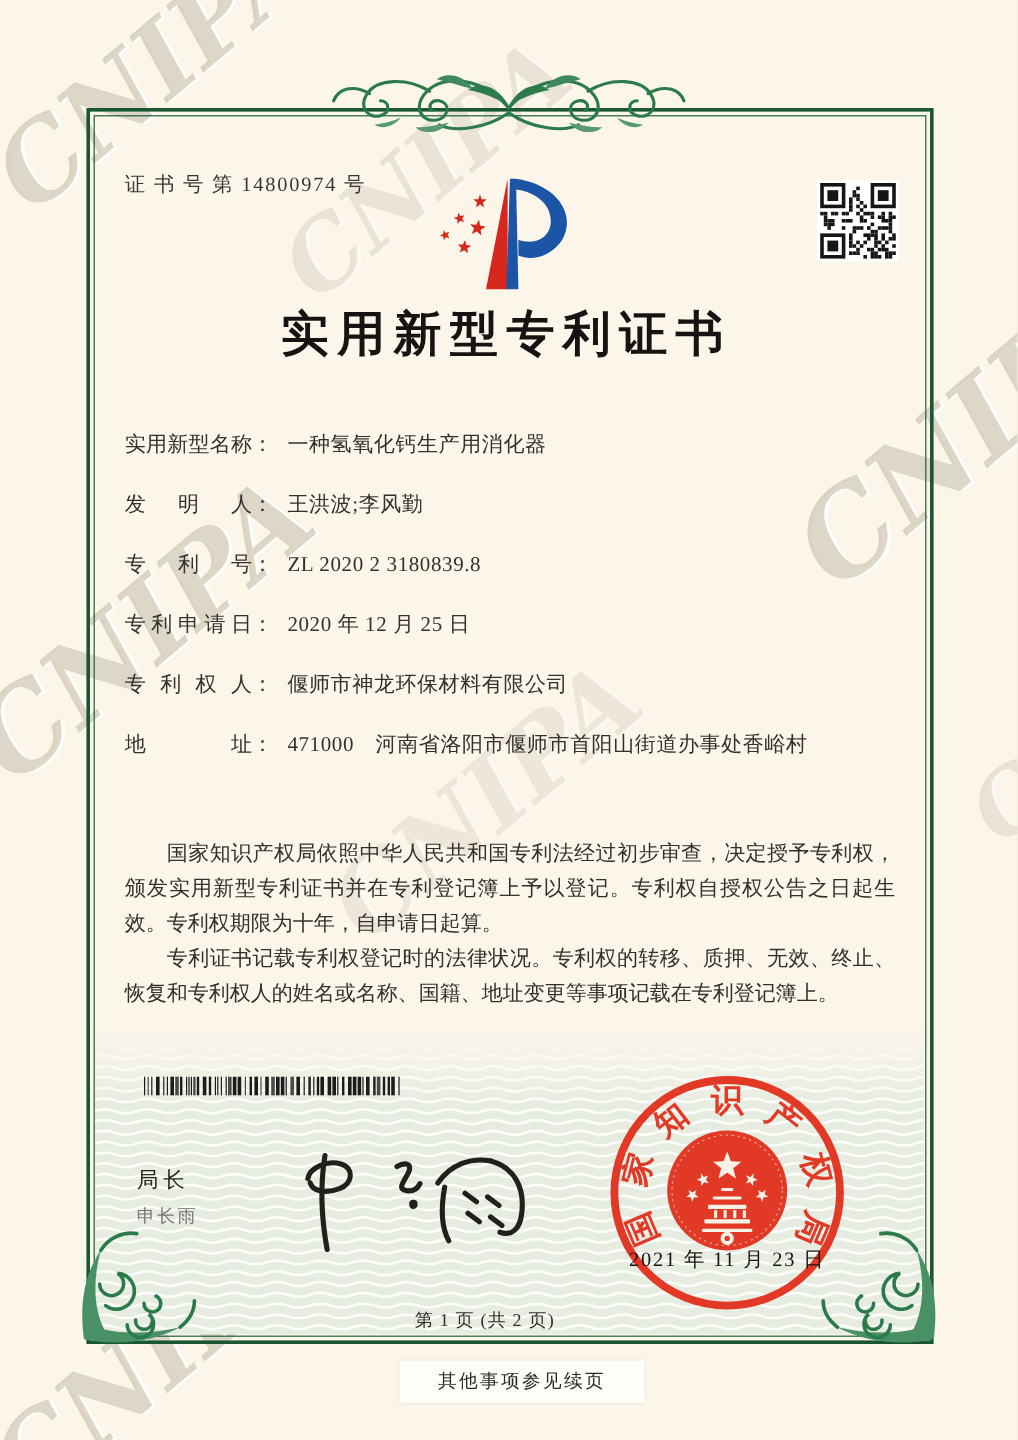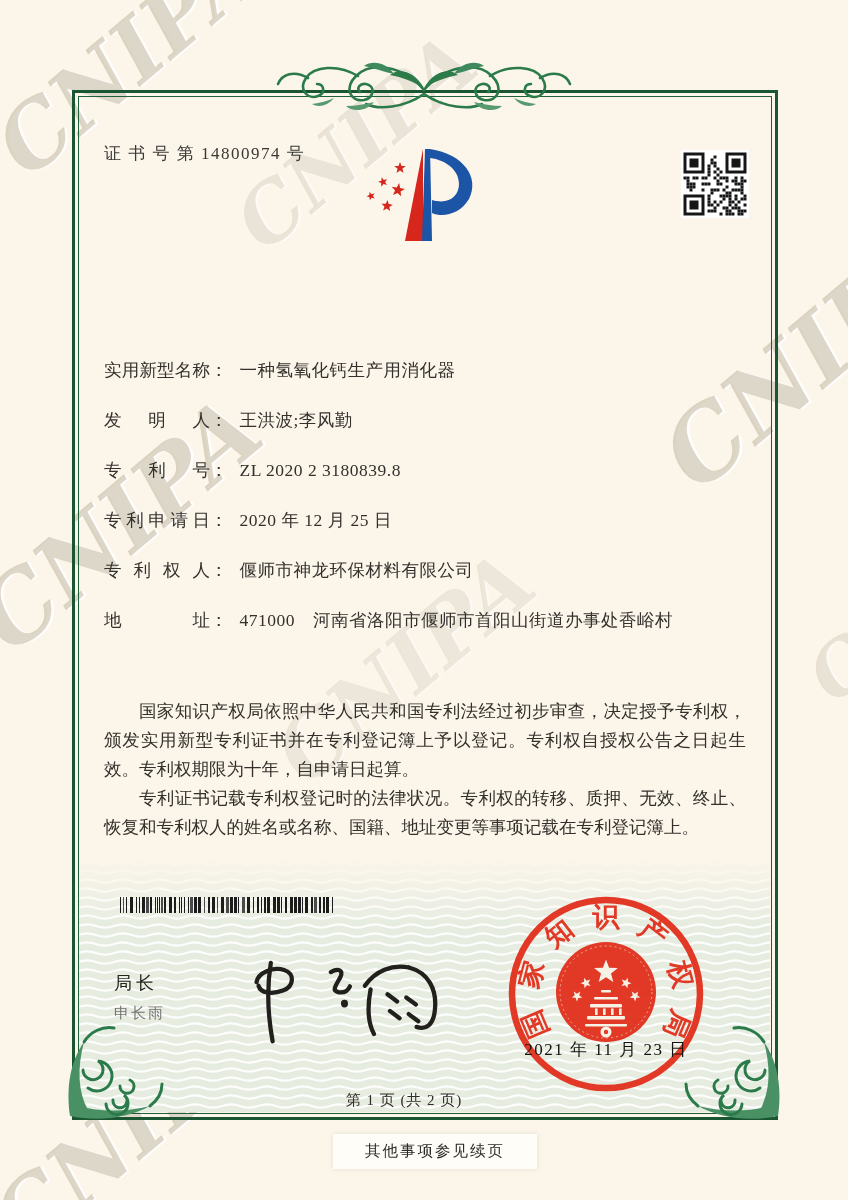--- a/index.html
+++ b/index.html
@@ -269,20 +269,21 @@
       <rect x="5.5" y="5.5" width="15" height="15" fill="#fff"></rect>
       <rect x="8.5" y="8.5" width="9" height="9" fill="#161616"></rect>
       <rect x="44.5" y="2.5" width="21" height="21" fill="#161616"></rect>
       <rect x="47.5" y="5.5" width="15" height="15" fill="#fff"></rect>
       <rect x="50.5" y="8.5" width="9" height="9" fill="#161616"></rect>
       <rect x="2.5" y="44.5" width="21" height="21" fill="#161616"></rect>
       <rect x="5.5" y="47.5" width="15" height="15" fill="#fff"></rect>
       <rect x="8.5" y="50.5" width="9" height="9" fill="#161616"></rect>
     </svg>
 
+  <div class="title">实用新型专利证书</div>
 
   <div class="field-row" style="top:358px">
     <span class="flabel">实用新型名称</span><span class="fcolon">：</span><span class="fvalue">一种氢氧化钙生产用消化器</span>
   </div>
   <div class="field-row" style="top:408px">
     <span class="flabel">发明人</span><span class="fcolon">：</span><span class="fvalue">王洪波;李风勤</span>
   </div>
   <div class="field-row" style="top:458px">
     <span class="flabel">专利号</span><span class="fcolon">：</span><span class="fvalue">ZL 2020 2 3180839.8</span>
   </div>

